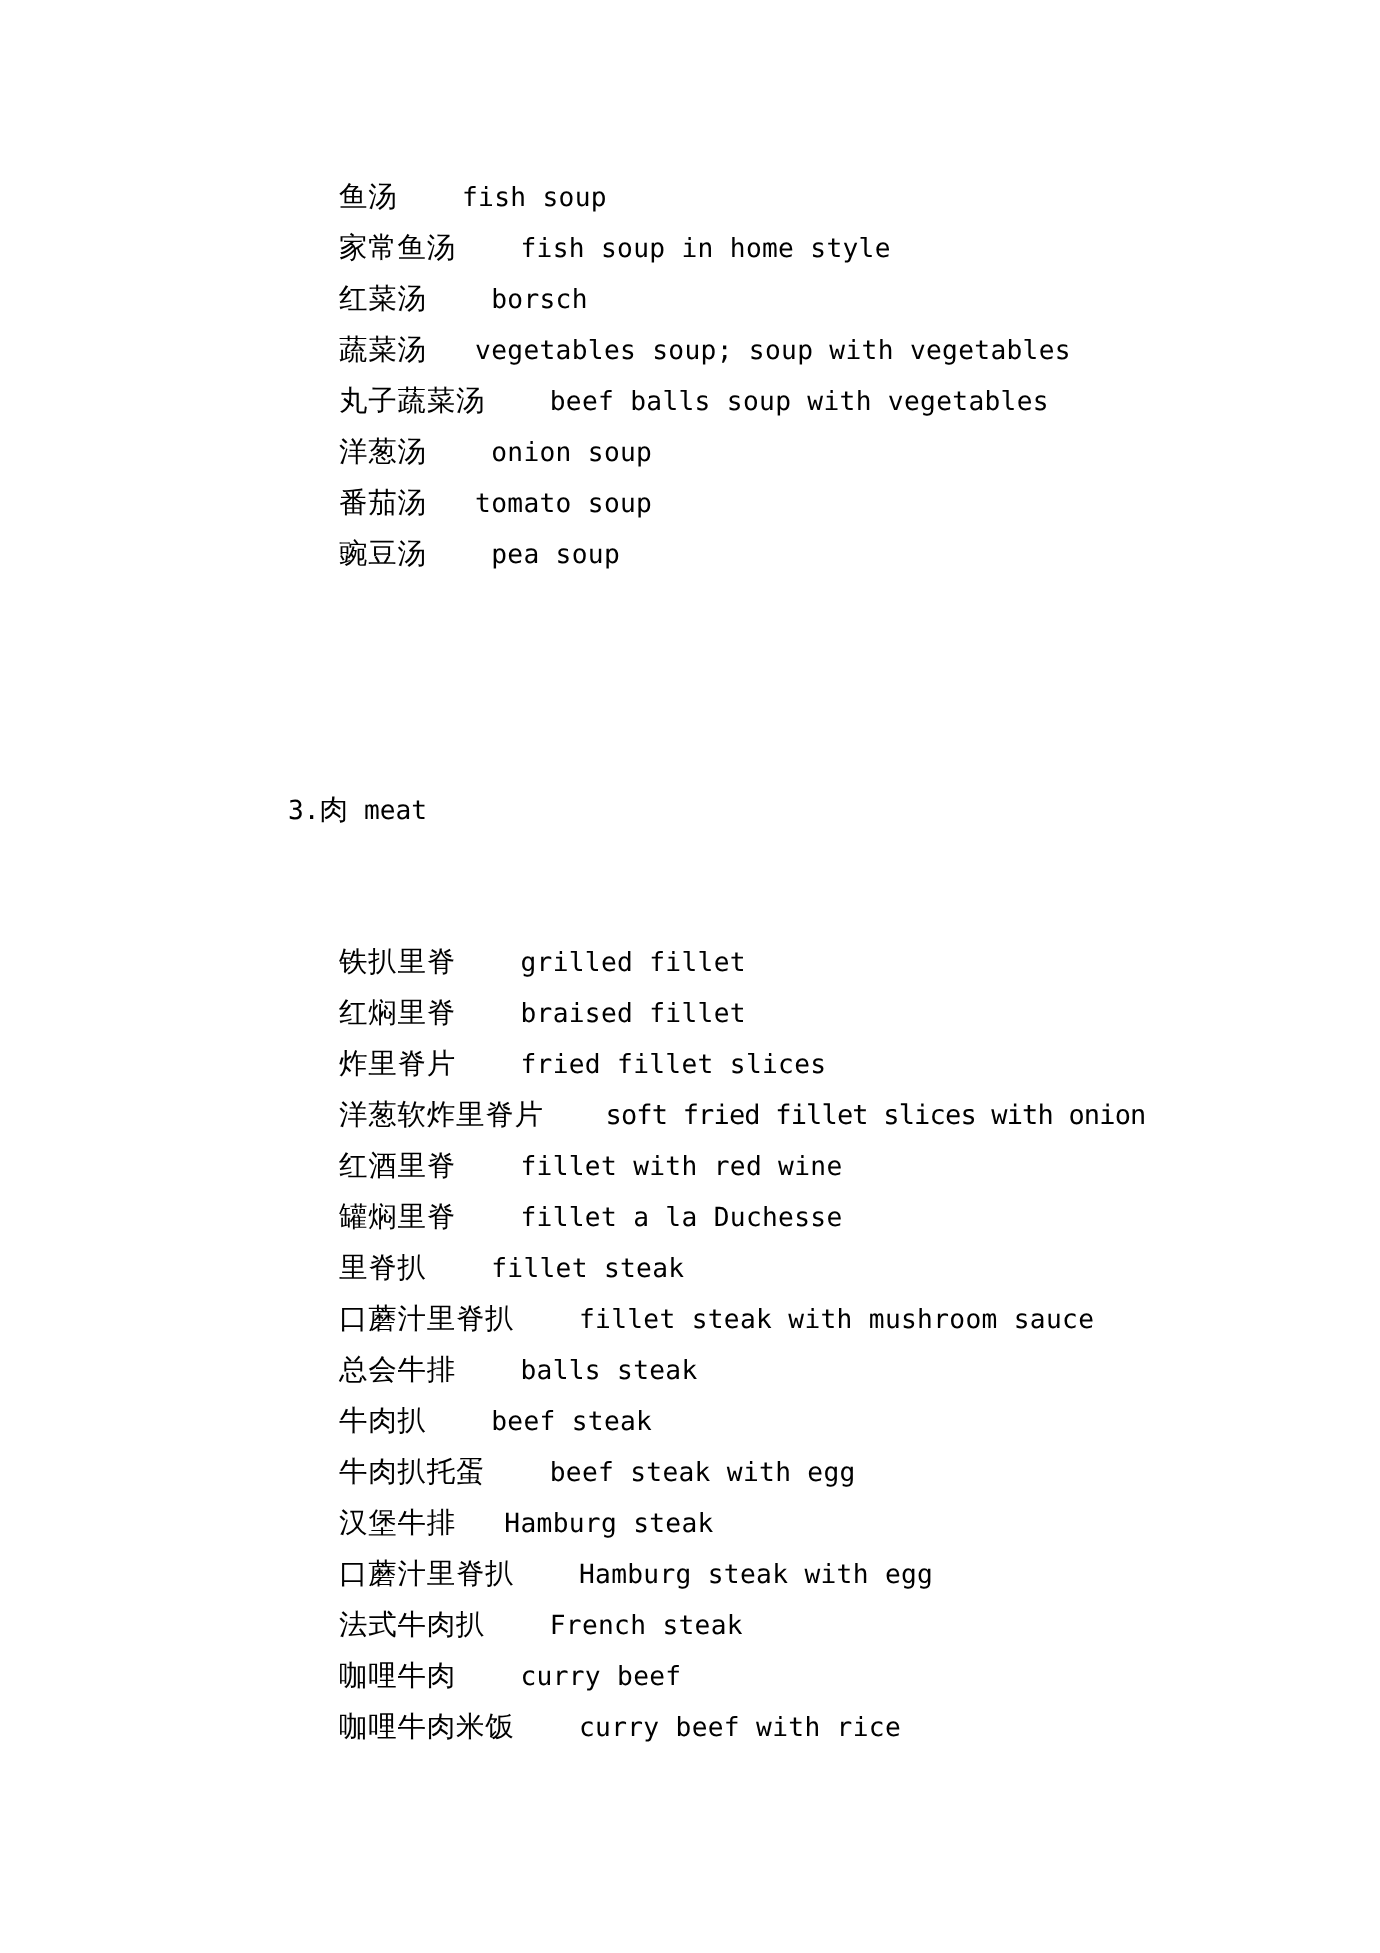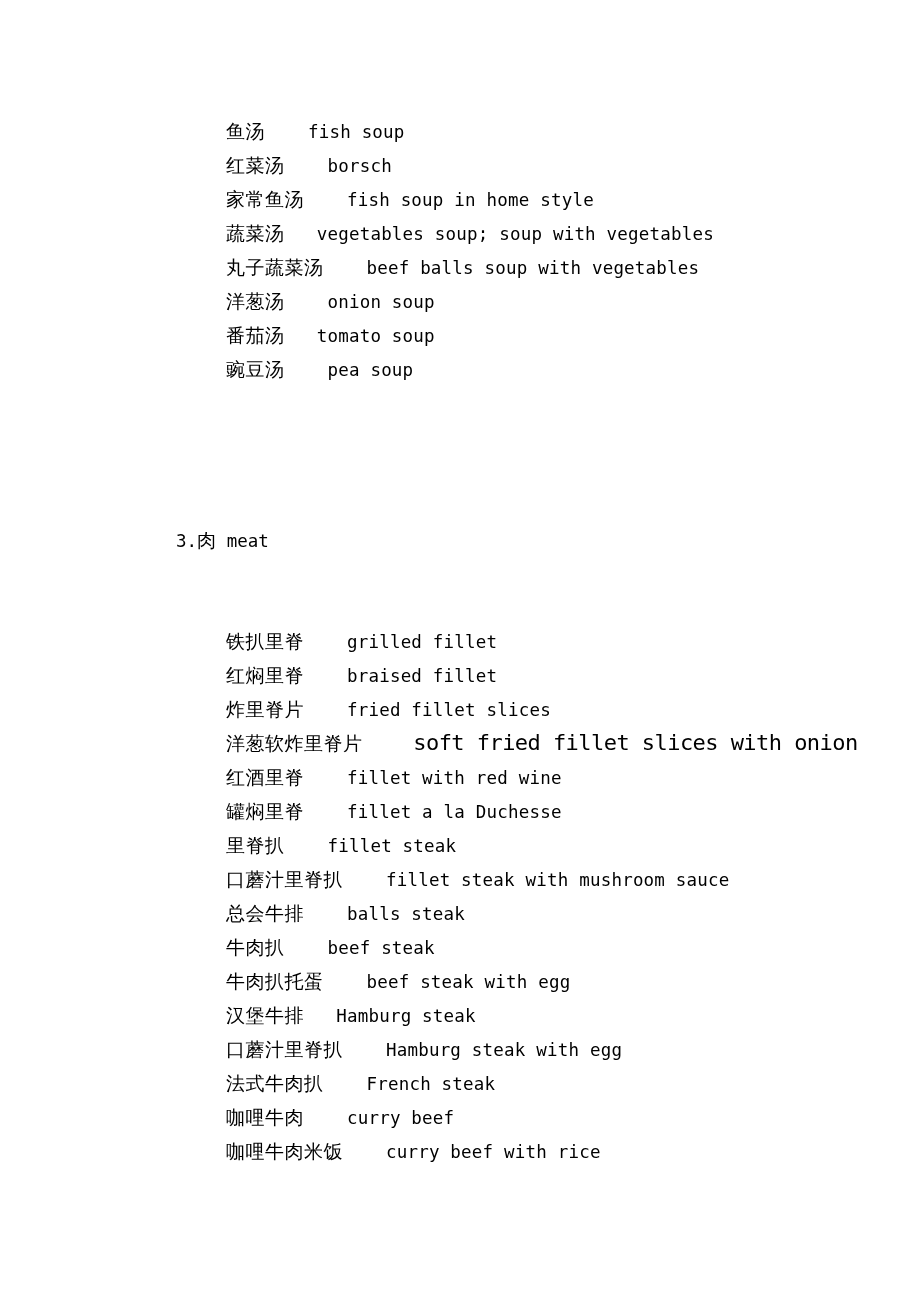--- a/index.html
+++ b/index.html
@@ -48,34 +48,34 @@
   }
 
   .gloss {
     font-family: "DejaVu Sans Mono", "Liberation Mono", monospace;
     font-size: 17.5px;
     letter-spacing: 0.2px;
   }
 
   
   .entry.condensed .gloss {
-    font-size: 22px;
+    font-size: 18px;
     letter-spacing: -0.55px;
   }
 
   
   .section-soups {
     position: absolute;
     left: 226px;
     top: 114px;
   }
 
   .section-heading {
     position: absolute;
-    left: 160px;
+    left: 176px;
     top: 489px;
     white-space: pre;
     height: 34px;
     line-height: 34px;
   }
 
   .section-heading .heading-number {
     font-family: "DejaVu Sans Mono", "Liberation Mono", monospace;
     font-size: 17.5px;
   }
@@ -97,22 +97,22 @@
   }
 </style>
 </head>
 <body>
 
 <div class="page">
 
   <div class="section-soups">
     <ul class="entry-list" id="soup-list">
         <li class="entry"><span class="term">鱼汤</span><span class="gloss">    </span><span class="gloss">fish soup</span></li>
+        <li class="entry"><span class="term">家常鱼汤</span><span class="gloss">    </span><span class="gloss">fish soup in home style</span></li>
         <li class="entry"><span class="term">红菜汤</span><span class="gloss">    </span><span class="gloss">borsch</span></li>
-        <li class="entry"><span class="term">家常鱼汤</span><span class="gloss">    </span><span class="gloss">fish soup in home style</span></li>
         <li class="entry"><span class="term">蔬菜汤</span><span class="gloss">   </span><span class="gloss">vegetables soup; soup with vegetables</span></li>
         <li class="entry"><span class="term">丸子蔬菜汤</span><span class="gloss">    </span><span class="gloss">beef balls soup with vegetables</span></li>
         <li class="entry"><span class="term">洋葱汤</span><span class="gloss">    </span><span class="gloss">onion soup</span></li>
         <li class="entry"><span class="term">番茄汤</span><span class="gloss">   </span><span class="gloss">tomato soup</span></li>
         <li class="entry"><span class="term">豌豆汤</span><span class="gloss">    </span><span class="gloss">pea soup</span></li>
       </ul>
   </div>
 
   <div class="section-heading">
     <span class="heading-number">3.</span><span class="heading-term">肉</span><span class="heading-gloss"> </span><span class="heading-gloss">meat</span>

